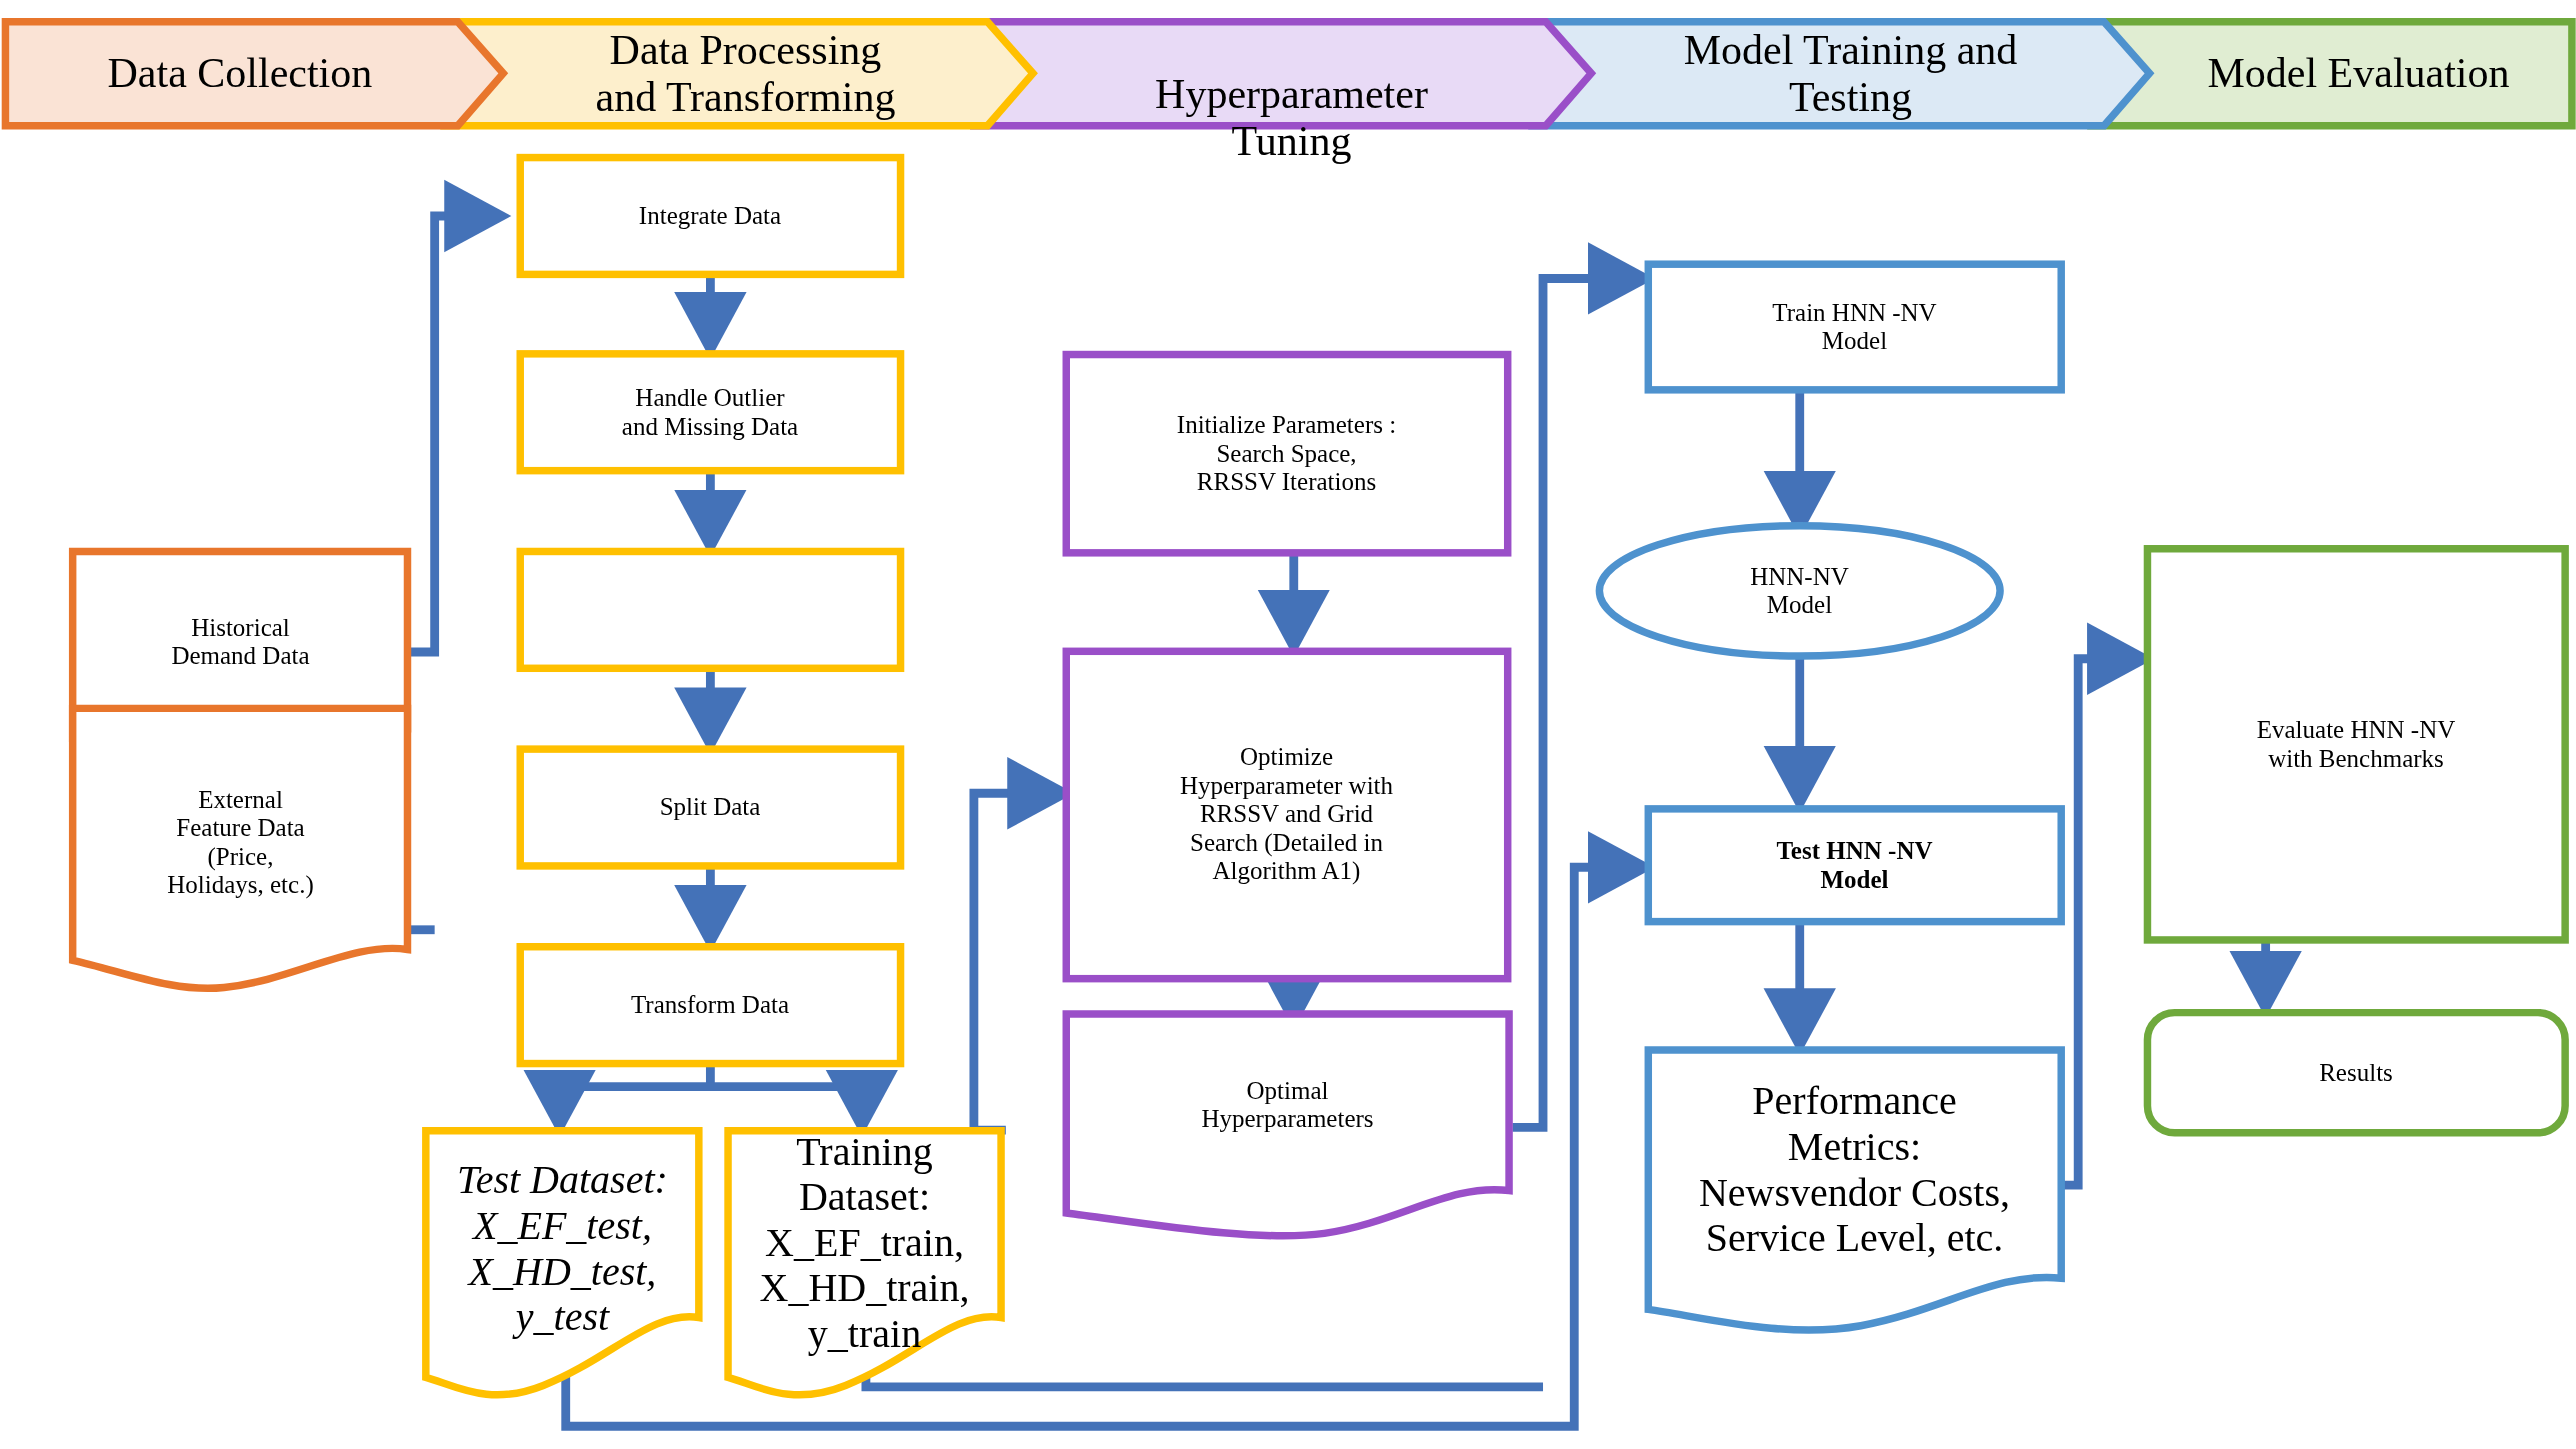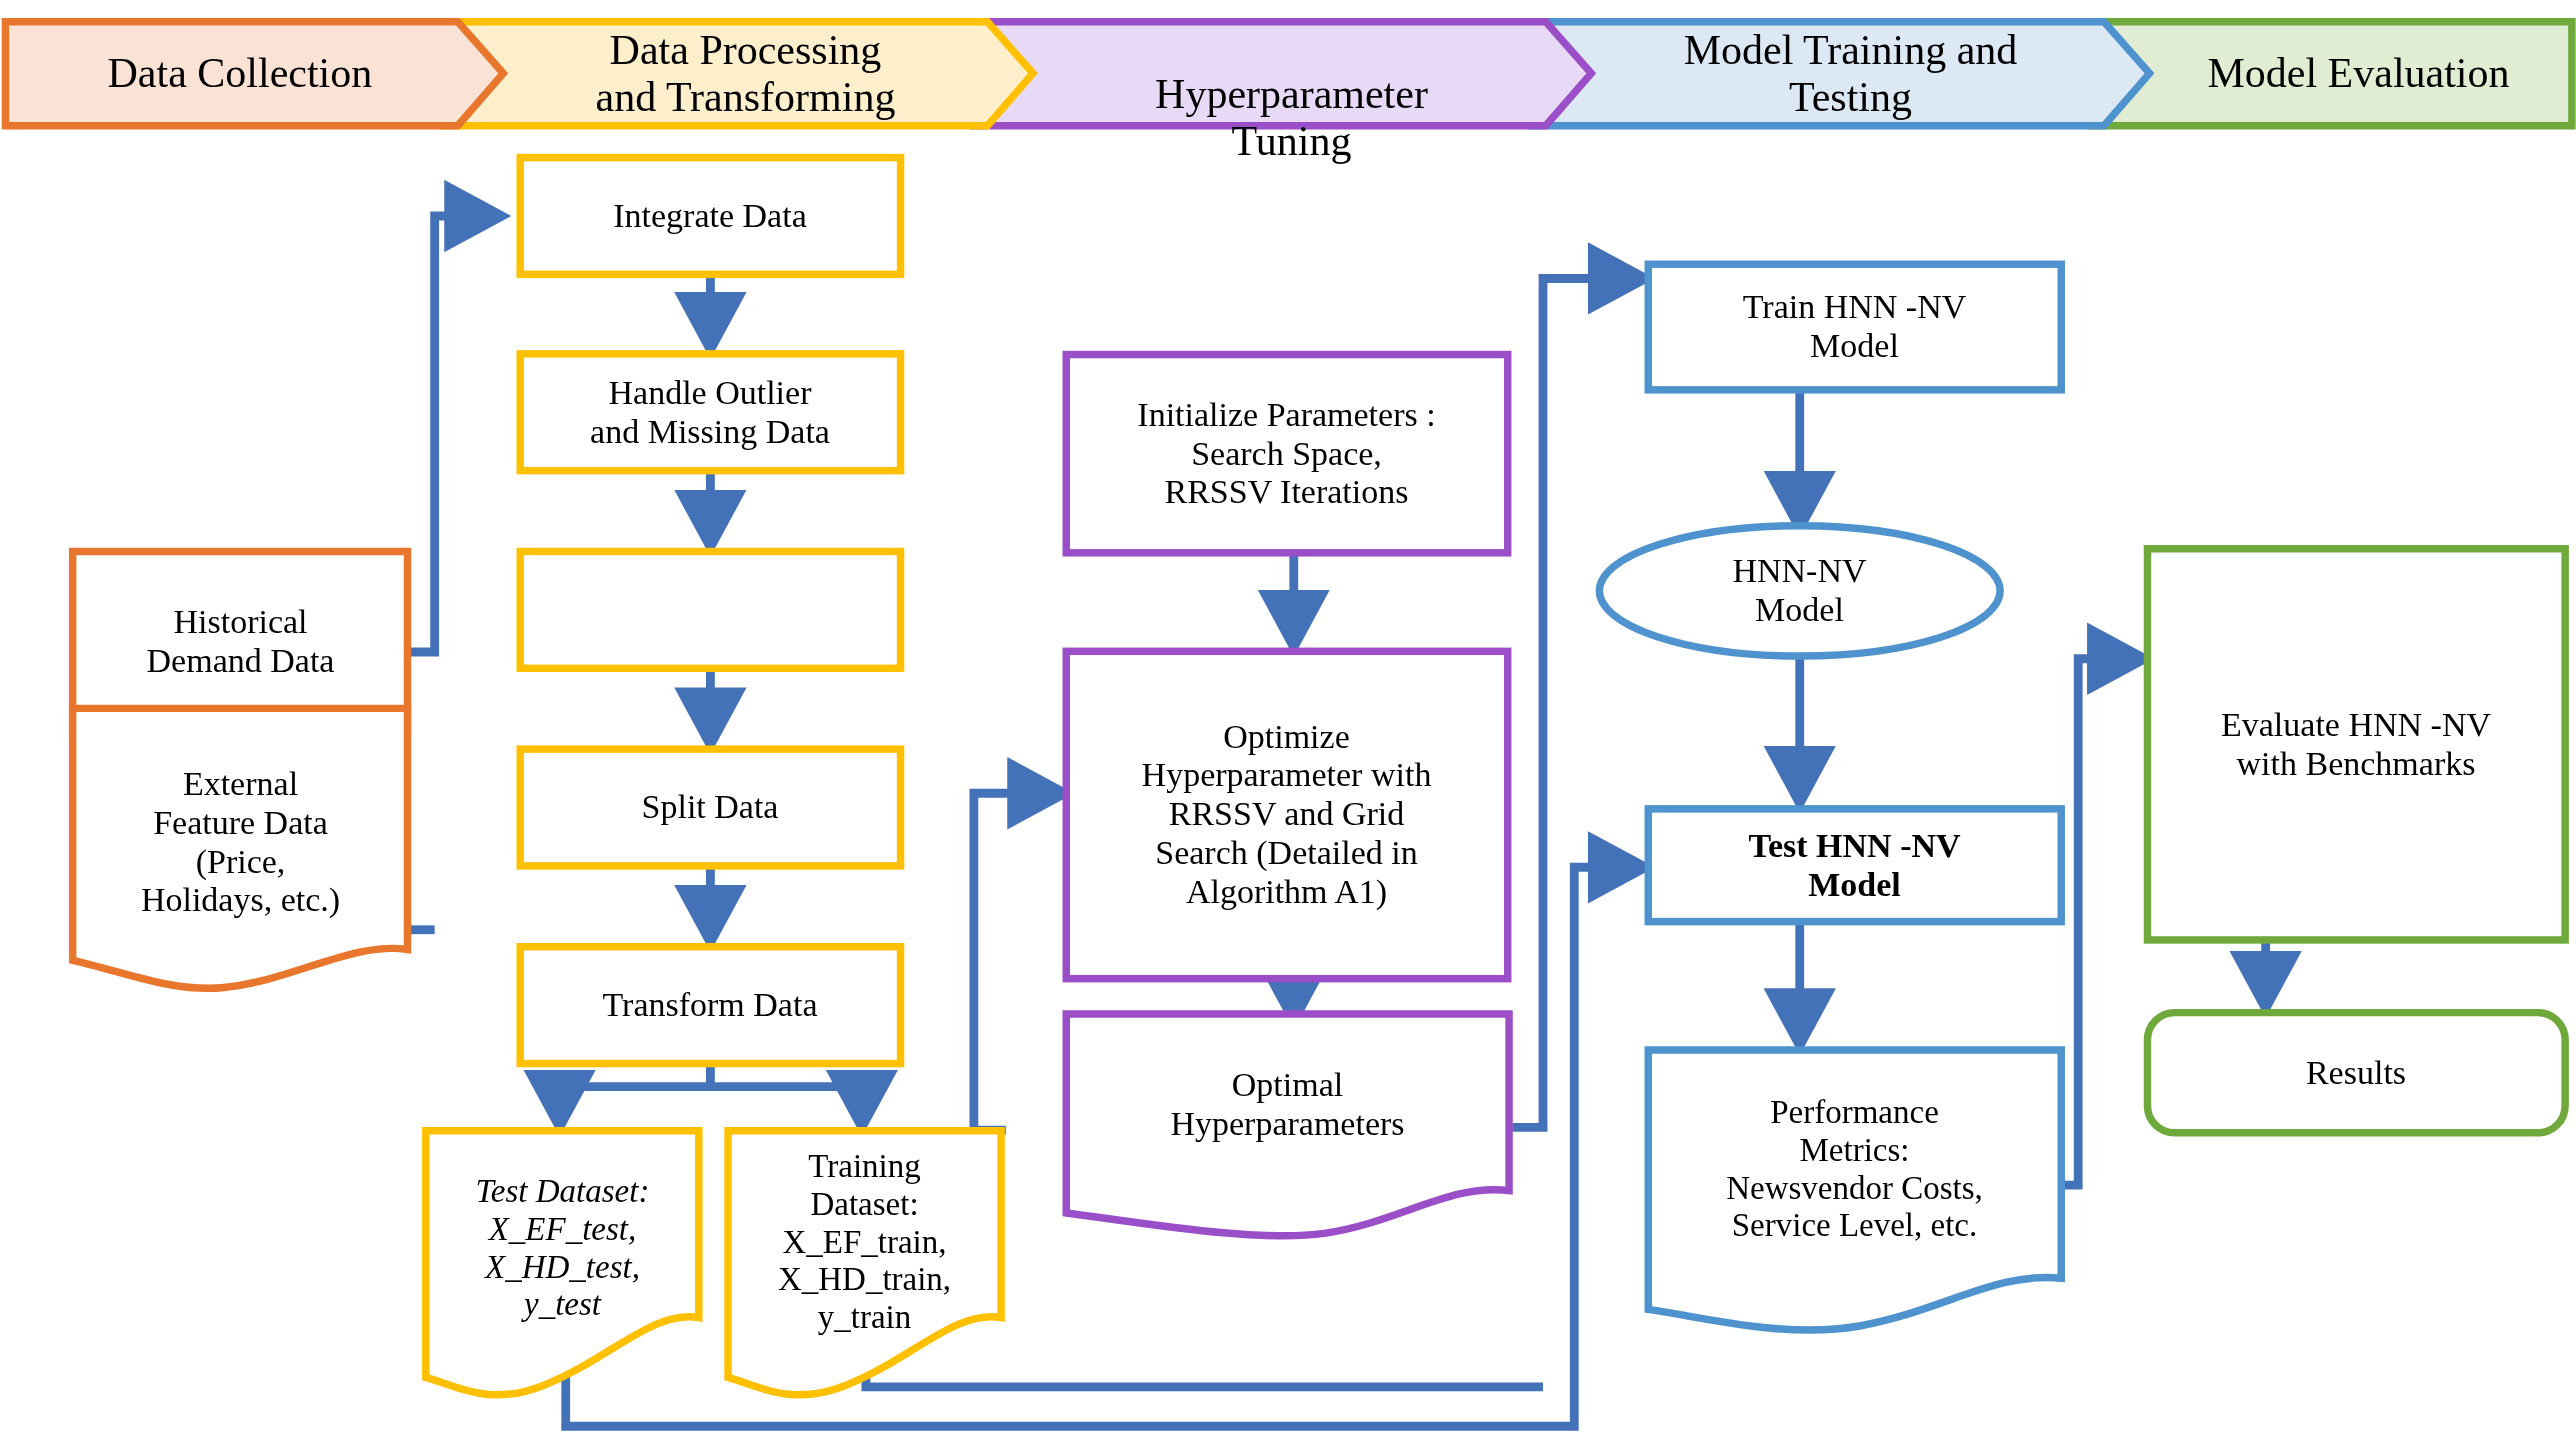--- a/index.html
+++ b/index.html
@@ -6,22 +6,22 @@
   body{width:2576px;height:1450px;overflow:hidden;
        font-family:"Liberation Serif","DejaVu Serif",serif;}
   #stage{position:relative;width:2576px;height:1450px;}
   svg{position:absolute;left:0;top:0;width:2576px;height:1450px;}
   .node-label{position:absolute;display:flex;align-items:center;justify-content:center;
               text-align:center;color:#000;line-height:1.14;white-space:pre-line;
               font-family:"Liberation Serif","DejaVu Serif",serif;pointer-events:none;}
   .banner-label{position:absolute;display:flex;align-items:center;justify-content:center;
               text-align:center;color:#000;line-height:1.12;white-space:pre-line;
               font-size:42px;font-family:"Liberation Serif","DejaVu Serif",serif;}
-  .fs48{font-size:33px;}
-  .fs50{font-size:34px;}
+  .fs48{font-size:40px;}
+  .fs50{font-size:25px;}
 </style>
 </head>
 <body>
 
 <div id="stage">
 
 <svg viewBox="0 0 3793 2135" xmlns="http://www.w3.org/2000/svg">
   <defs>
     <marker id="ah" markerWidth="9" markerHeight="9" refX="6.3" refY="4.5" orient="auto" markerUnits="strokeWidth">
       <path d="M0,0.4 L7.6,4.5 L0,8.6 z" fill="#4472B8"></path>

